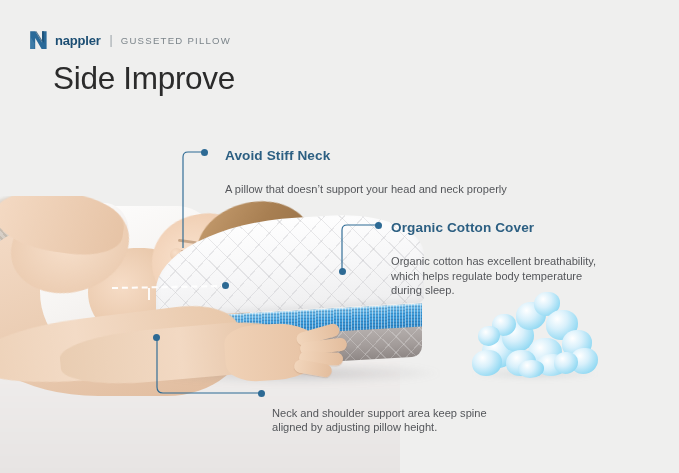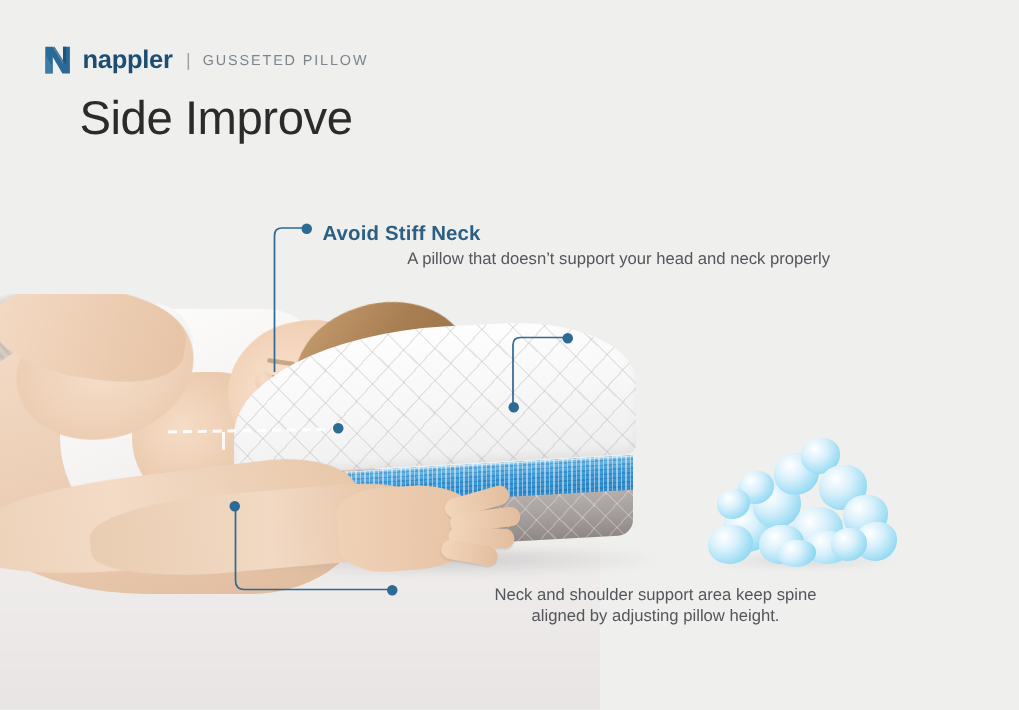--- a/index.html
+++ b/index.html
@@ -8,21 +8,21 @@
     background:#efefee;
     font-family:"Liberation Sans", sans-serif;
     overflow:hidden;
     position:relative;
   }
   #stage{position:absolute;inset:0;width:679px;height:473px;overflow:hidden;background:#efefee;}
 
   
   .brand{position:absolute;left:29px;top:30px;display:flex;align-items:center;gap:7px;}
   .brand-mark{width:19px;height:20px;position:relative;display:block;}
-  .brand-name{font-size:17px;font-weight:bold;color:#1c4e73;letter-spacing:-.2px;}
+  .brand-name{font-size:13px;font-weight:bold;color:#1c4e73;letter-spacing:-.2px;}
   .brand-div{color:#9aa3a8;font-size:12px;margin:0 1px 0 2px;font-weight:400;}
   .brand-sub{font-size:9.6px;color:#7c858b;letter-spacing:1.25px;}
 
   
   .headline{
     position:absolute;left:53px;top:60px;width:590px;
     font-size:31.5px;line-height:1.19;color:#2b2b2b;font-weight:400;
     letter-spacing:-.3px;
   }
 
@@ -134,24 +134,24 @@
 
   
   .dash-line{position:absolute;left:112px;top:286px;width:115px;height:0;
     border-top:2px dashed #ffffff;opacity:.95;transform:rotate(-1deg);}
   .dash-tick{position:absolute;left:148px;top:288px;width:0;height:12px;
     border-left:2px dashed #ffffff;opacity:.9;}
 
   
   .callout{position:absolute;}
   .c-title{font-size:13.6px;font-weight:bold;color:#2c5f82;letter-spacing:.1px;line-height:1.2;}
-  .c-body{font-size:11.1px;color:#54565a;line-height:1.30;margin-top:2px;text-align:center;}
+  .c-body{font-size:11.1px;color:#54565a;line-height:1.30;margin-top:18px;}
   .dot{position:absolute;width:7px;height:7px;border-radius:50%;background:#2d6a94;}
 
-  #c1{left:215px;top:148px;width:395px;}
+  #c1{left:225px;top:148px;width:395px;}
   #c2{left:391px;top:220px;width:275px;}
   #c3{left:272px;top:388px;width:330px;}
 </style>
 </head>
 <body>
 
 <div id="stage">
 
   <div class="brand">
     <span class="brand-mark">
@@ -253,20 +253,28 @@
   <span class="dot" style="left:153px;top:334px"></span>
   <span class="dot" style="left:222px;top:282px"></span>
 
   <div class="callout" id="c1">
     <div class="c-title">Avoid Stiff Neck</div>
     <div class="c-body">
       <div>A pillow that doesn’t support your head and neck properly</div>
     </div>
   </div>
 
+  <div class="callout" id="c2">
+    <div class="c-title">Organic Cotton Cover</div>
+    <div class="c-body">
+      <div>Organic cotton has excellent breathability,</div>
+      <div>which helps regulate body temperature</div>
+      <div>during sleep.</div>
+    </div>
+  </div>
 
   <div class="callout" id="c3">
     <div class="c-body">
       <div>Neck and shoulder support area keep spine</div>
       <div>aligned by adjusting pillow height.</div>
     </div>
   </div>
 
 </div>
 

